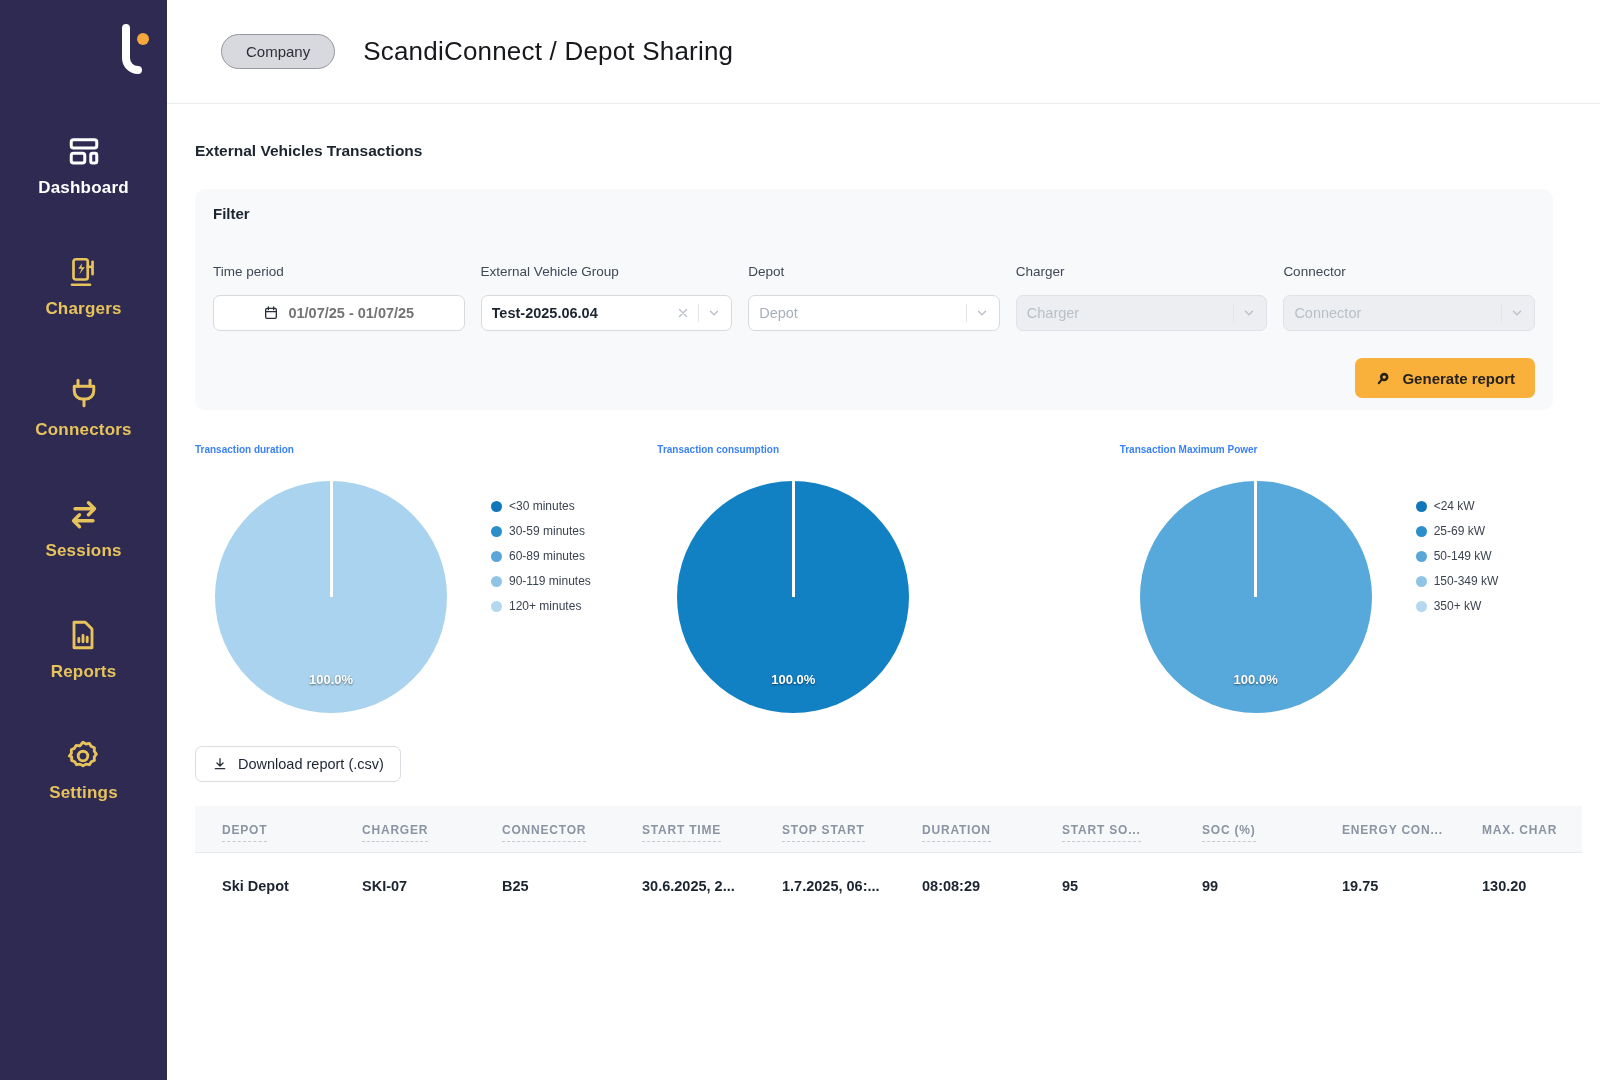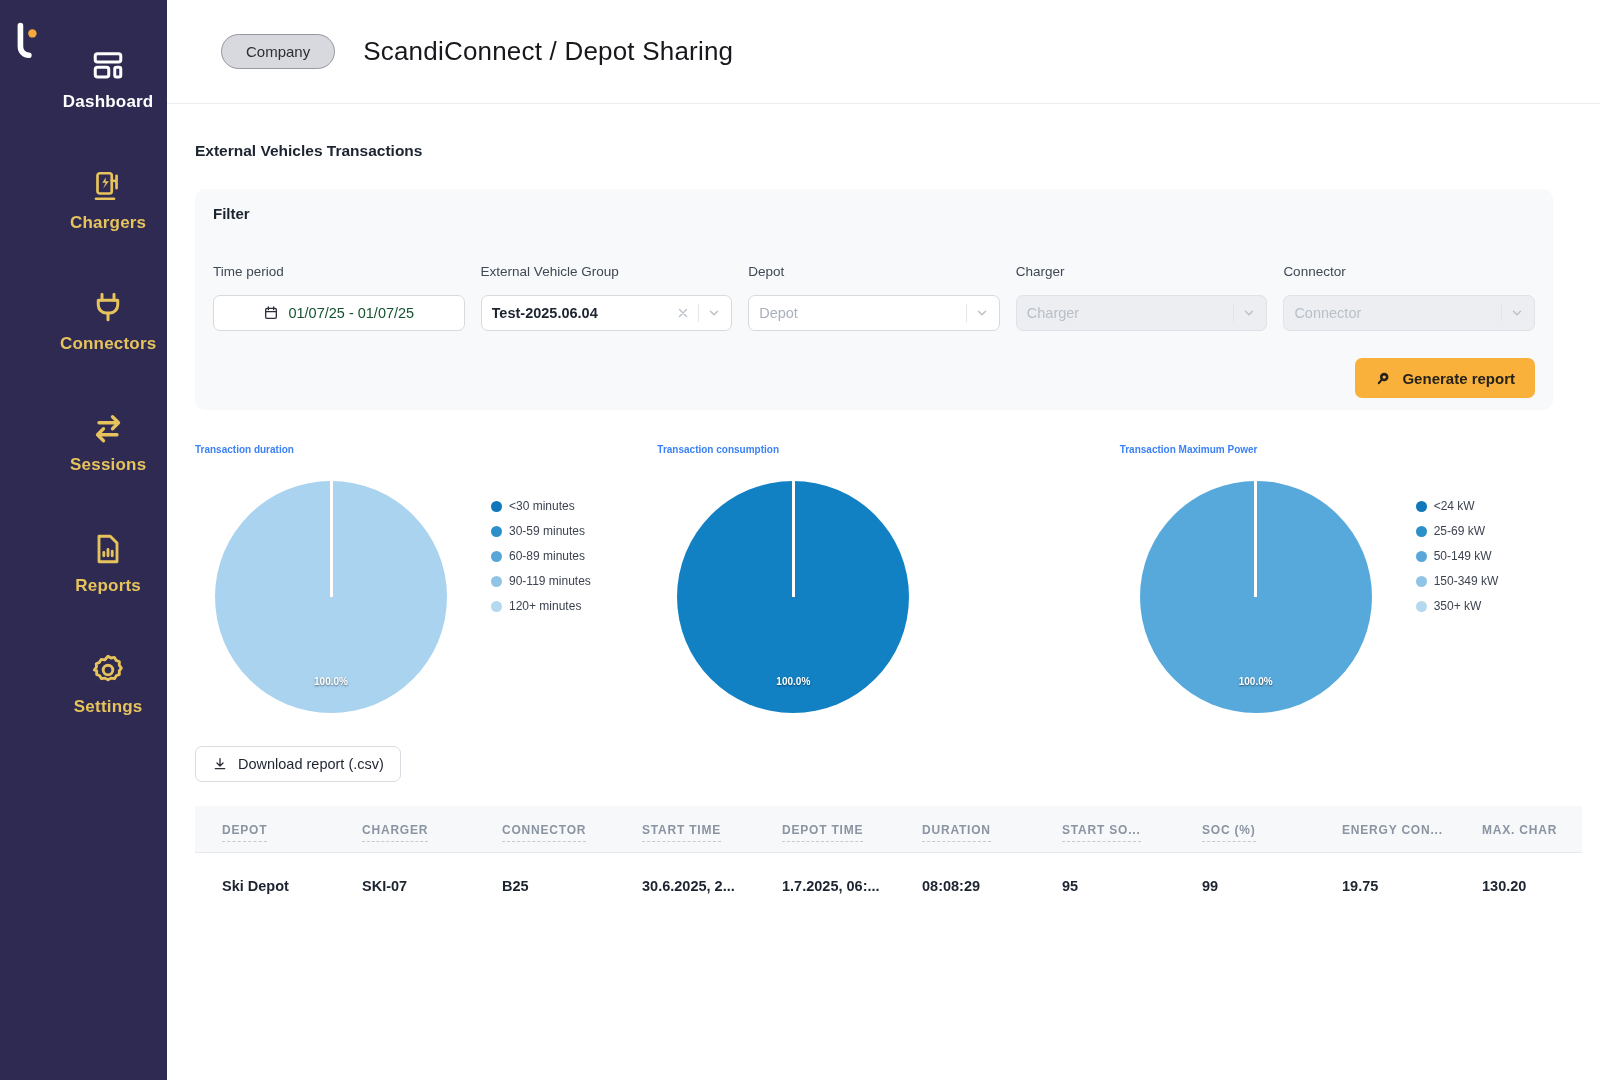--- a/index.html
+++ b/index.html
@@ -6,21 +6,21 @@
   html,body { margin:0; padding:0; }
   body {
     width:1600px; height:1080px; background:#ffffff;
     font-family:"Liberation Sans", sans-serif; color:#1c2430; overflow:hidden;
   }
   .app { display:flex; width:1600px; height:1080px; }
 
   
   .sidebar {
     flex:0 0 167px; width:167px; height:1080px;
-    display:flex; flex-direction:row; align-items:flex-start;
+    display:flex; flex-direction:column; align-items:flex-end;
   }
   .logo { margin-top:20px; width:70px; height:66px; }
   .nav { margin-top:47px; display:flex; flex-direction:column; gap:56px; align-items:center; width:100%; }
   .nav-item { display:flex; flex-direction:column; align-items:center; gap:9px; color:#e7c35c; cursor:pointer; }
   .nav-item.active { color:#ffffff; }
   .nav-item svg { width:36px; height:36px; display:block; }
   .nav-label { font-size:17px; font-weight:700; letter-spacing:0.2px; }
 
   
   .main { flex:1; display:flex; flex-direction:column; min-width:0; }
@@ -37,21 +37,21 @@
   
   .filter-panel { margin-top:29px; margin-right:29px; background:#f8f9fa; border-radius:10px; padding:16px 18px 12px; }
   .filter-title { font-size:15px; font-weight:700; color:#1c2430; }
   .filter-fields { display:flex; gap:16px; margin-top:42px; }
   .field { flex:1; display:flex; flex-direction:column; min-width:0; }
   .field-label { font-size:13.5px; color:#3f4856; margin-bottom:16px; }
   .control {
     height:36px; background:#ffffff; border:1px solid #d7dade; border-radius:7px;
     display:flex; align-items:center; padding:0 10px; font-size:14.5px; cursor:pointer;
   }
-  .date-input { justify-content:center; gap:9px; font-weight:400; color:#14532d; }
+  .date-input { justify-content:center; gap:9px; font-weight:700; color:#737373; }
   .select { justify-content:space-between; }
   .select .sel-value { font-weight:600; color:#1c2430; white-space:nowrap; overflow:hidden; }
   .select.placeholder .sel-value { color:#a9b0ba; font-weight:400; }
   .select.disabled { background:#eceef1; border-color:#dfe2e6; cursor:default; }
   .select.disabled .sel-value { color:#b9c0c8; font-weight:400; }
   .sel-controls { display:flex; align-items:center; color:#b9c0c8; }
   .sel-divider { width:1px; height:18px; background:#e3e6e9; margin:0 8px; }
   .icon-14 svg { width:14px; height:14px; display:block; }
   .icon-16 svg { width:16px; height:16px; display:block; }
   .filter-actions { display:flex; justify-content:flex-end; margin-top:27px; }
@@ -64,21 +64,21 @@
 
   
   .charts-row { display:flex; margin-top:34px; }
   .chart-block { flex:1; min-width:0; }
   .chart-title { margin:0; font-size:10px; font-weight:700; color:#3b82f6; }
   .chart-body { display:flex; margin-top:26px; }
   .pie { width:232px; height:232px; border-radius:50%; position:relative; margin-left:20px; flex:0 0 232px; }
   .pie-line { position:absolute; left:calc(50% - 1.5px); top:0; width:3px; height:50%; background:#ffffff; }
   .pie-label {
     position:absolute; left:50%; bottom:26px; transform:translateX(-50%);
-    color:#ffffff; font-weight:700; font-size:10px; text-shadow:0 1px 2px rgba(0,0,0,0.5);
+    color:#ffffff; font-weight:700; font-size:13px; text-shadow:0 1px 2px rgba(0,0,0,0.5);
   }
   .legend { list-style:none; margin:0; padding:18px 0 0 0; margin-left:44px; display:flex; flex-direction:column; gap:11px; }
   .legend-item { display:flex; align-items:center; gap:7px; font-size:12px; color:#3c4350; white-space:nowrap; cursor:pointer; }
   .legend-dot { width:11px; height:11px; border-radius:50%; flex:0 0 11px; }
 
   
   .btn-download {
     margin-top:33px; display:flex; align-items:center; gap:10px;
     background:#ffffff; border:1px solid #d9dce0; border-radius:7px;
     height:36px; padding:0 16px; font-size:14.5px; font-weight:500; color:#1c2430;
@@ -373,21 +373,21 @@
         </span>
         <span>Download report (.csv)</span>
       </button>
 
       <section class="table">
         <div class="t-head" style="background-color: rgb(247, 248, 250);">
           <div class="th"><span>DEPOT</span></div>
           <div class="th"><span>CHARGER</span></div>
           <div class="th"><span>CONNECTOR</span></div>
           <div class="th"><span>START TIME</span></div>
-          <div class="th"><span>DEPOT TIME</span></div>
+          <div class="th"><span>STOP START</span></div>
           <div class="th"><span>DURATION</span></div>
           <div class="th"><span>START SO...</span></div>
           <div class="th"><span>SOC (%)</span></div>
           <div class="th no-dash"><span>ENERGY CON...</span></div>
           <div class="th no-dash"><span>MAX. CHAR</span></div>
         </div>
         <div class="t-row">
           <div class="td">Ski Depot</div>
           <div class="td">SKI-07</div>
           <div class="td">B25</div>

